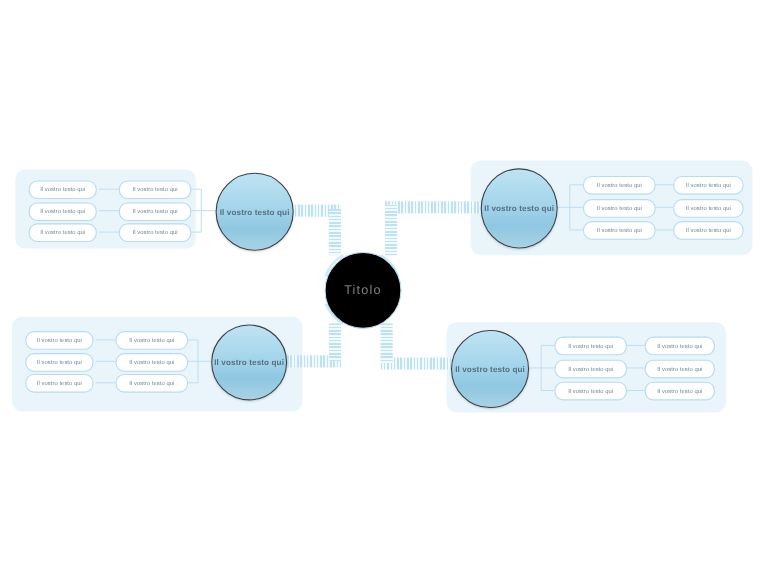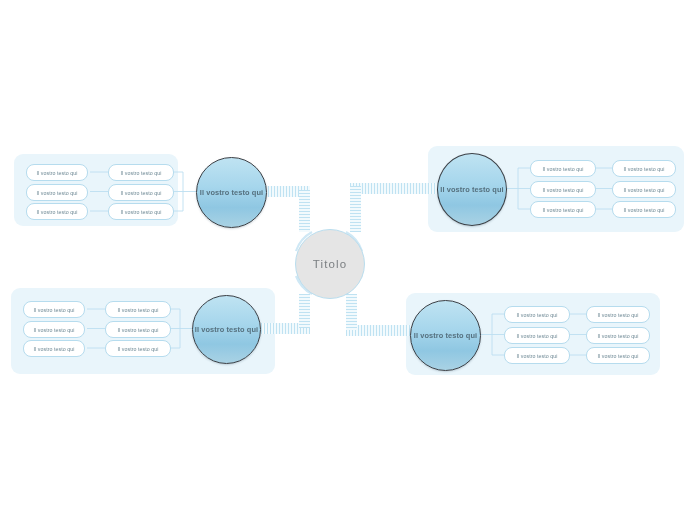--- a/index.html
+++ b/index.html
@@ -32,21 +32,21 @@
   .panel.br { left: 406px; top: 293px; width: 254px; height: 82px; }
 
   
   .center-node {
     position: absolute;
     left: 295px;
     top: 229px;
     width: 68px;
     height: 68px;
     border-radius: 50%;
-    background: #e5e5e5;
+    background: #000000;
     border: 1px solid #b9ddee;
     display: flex;
     align-items: center;
     justify-content: center;
     z-index: 6;
   }
   .center-node .label {
     font-size: 11.5px;
     color: #7b7f82;
     letter-spacing: 1.1px;

